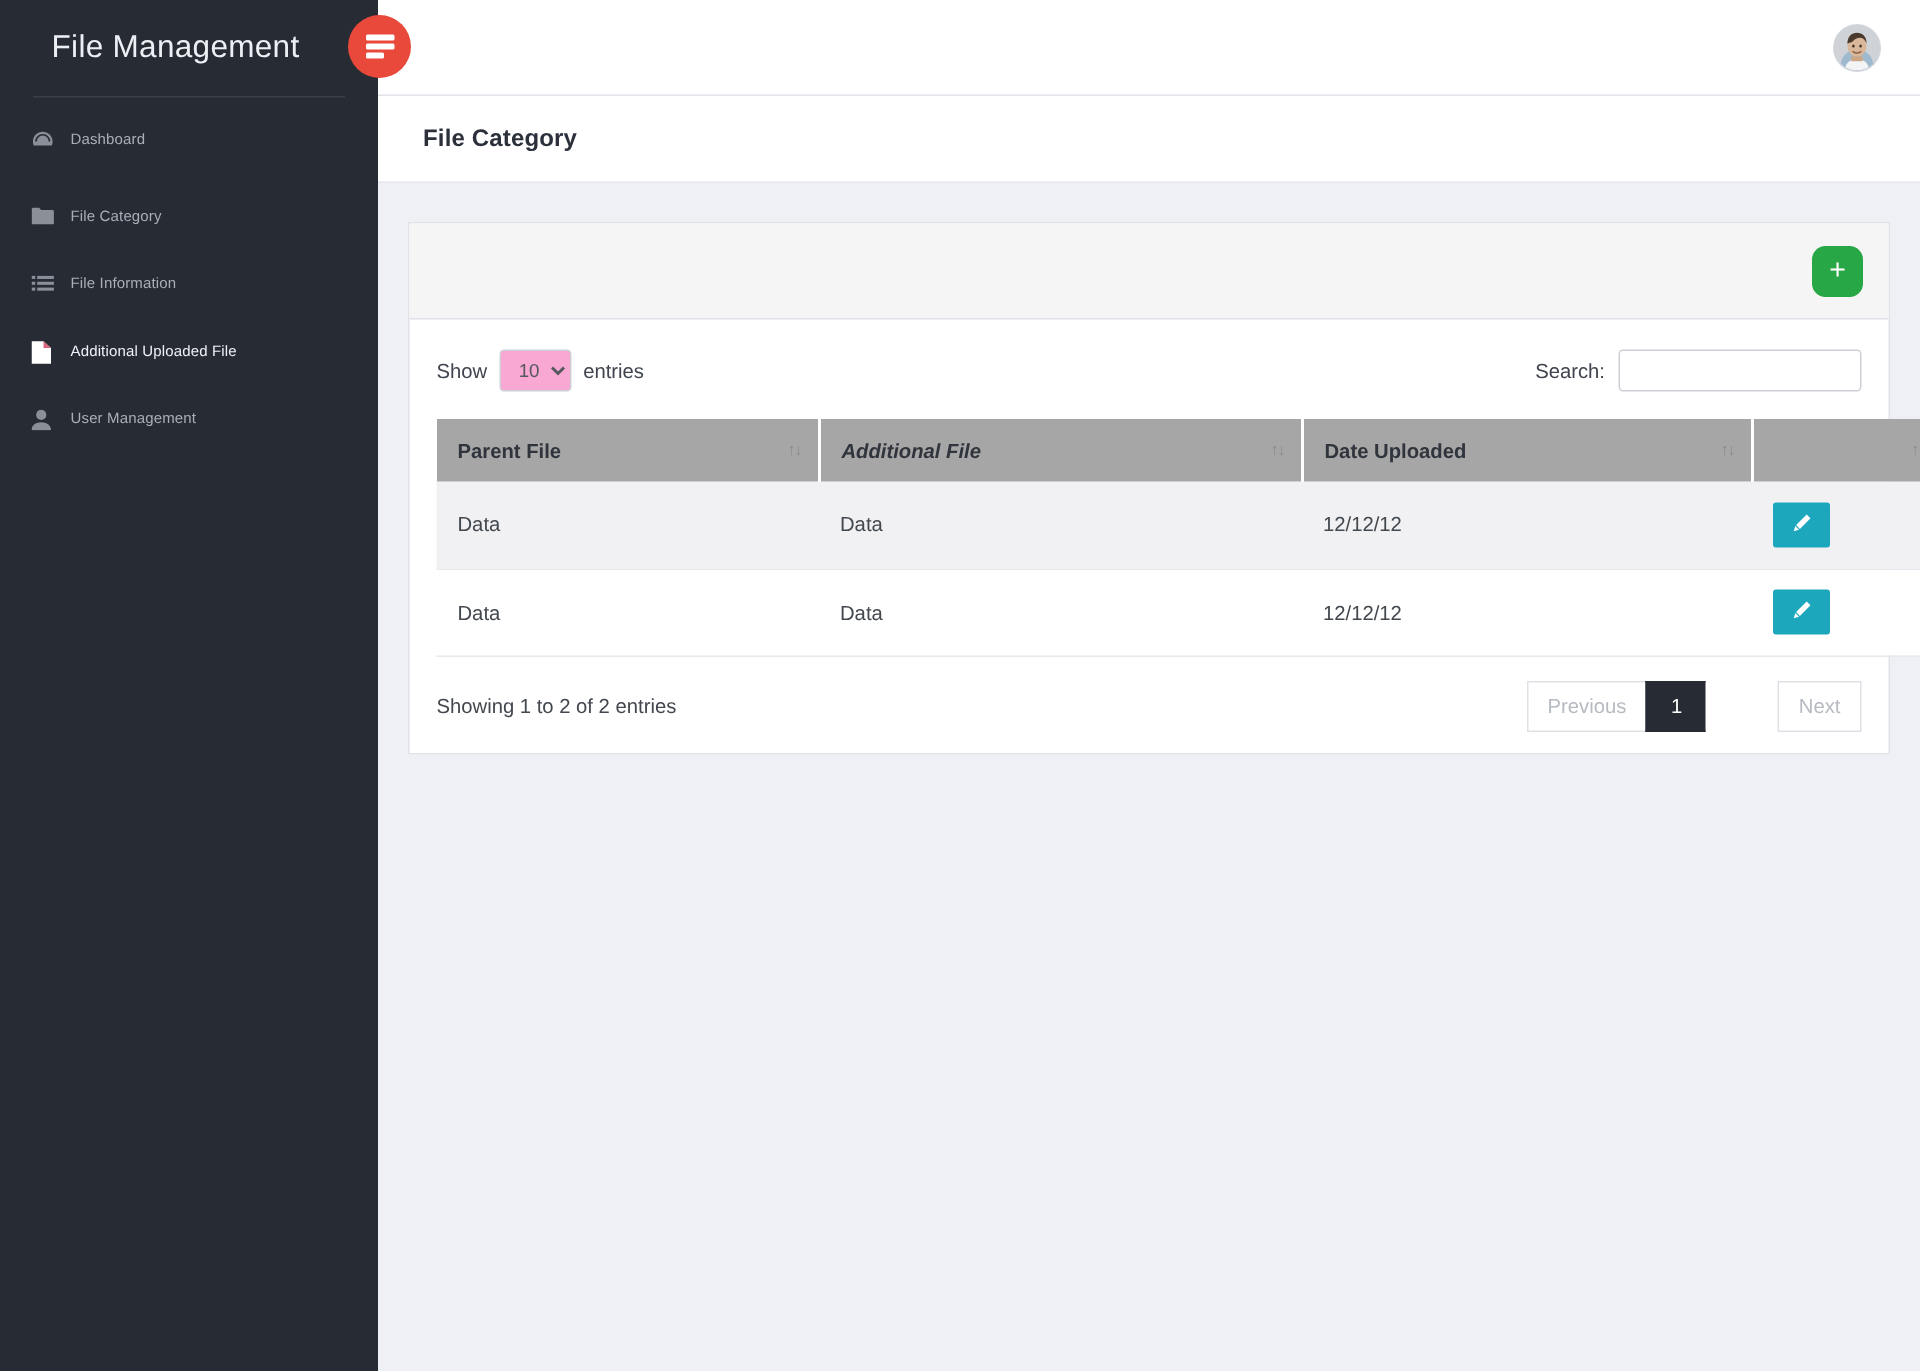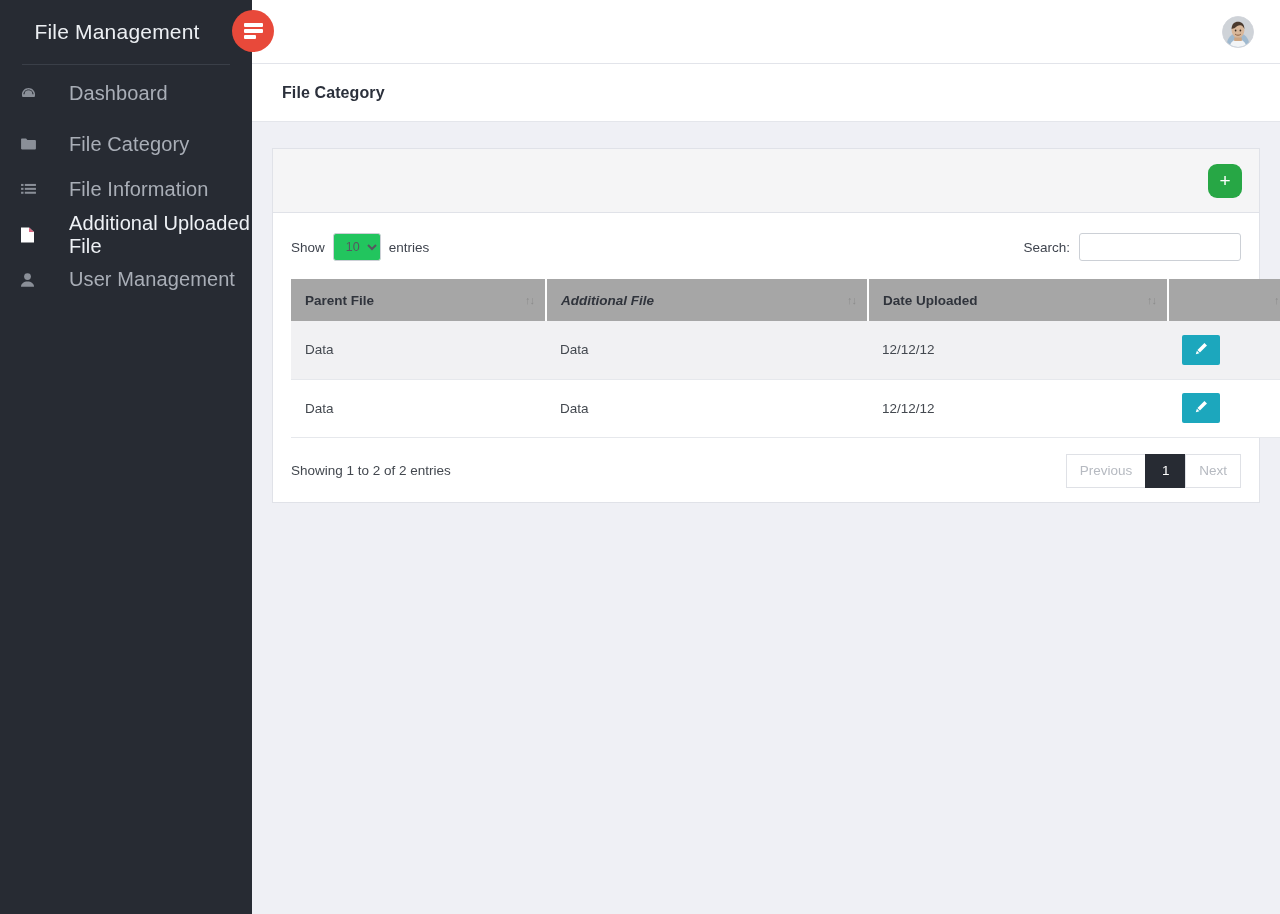--- a/index.html
+++ b/index.html
@@ -28,21 +28,21 @@
   .nav { padding-top: 6px; }
   .nav-item {
     display: flex; align-items: center; height: 45px;
     padding-left: 21px; cursor: pointer; text-decoration: none;
   }
   .nav-ico {
     width: 26px; min-width: 26px; display: flex; align-items: center;
     justify-content: flex-start; color: #8a8f98;
   }
   .nav-label {
-    margin-left: 22px; font-size: 20px; color: #a9aeb7; letter-spacing: .1px;
+    font-size: 10px; color: #a9aeb7; letter-spacing: .1px;
   }
   .nav-item.active .nav-label { color: #eef1f5; }
   .nav-item.active .nav-ico { color: #ffffff; }
   .nav-section {
     padding: 26px 22px 0 22px;
   }
   .nav-section-title {
     font-size: 11.5px; font-weight: 700; color: #8d929b;
     letter-spacing: .9px; padding-bottom: 11px;
   }
@@ -100,21 +100,21 @@
     display: flex; align-items: center; justify-content: center;
     font-size: 19px; line-height: 1; font-weight: 400;
   }
   .card-body { padding: 16px 18px 14px 18px; }
 
   .dt-top { display: flex; align-items: center; justify-content: space-between; height: 36px; }
   .dt-length { font-size: 13.5px; color: #3f444e; display: flex; align-items: center; gap: 8px; }
   .dt-length select {
     font-family: "Liberation Sans", sans-serif;
     font-size: 12.5px; color: #55595f; padding: 4px 4px 4px 8px; height: 28px;
-    border: 1px solid #ccd0d6; border-radius: 3px; background: #22c55e; cursor: pointer;
+    border: 1px solid #ccd0d6; border-radius: 3px; background: #f9a8d4; cursor: pointer;
   }
   .dt-filter { font-size: 13.5px; color: #3f444e; display: flex; align-items: center; gap: 9px; }
   .dt-filter input {
     width: 162px; height: 28px; border: 1px solid #ccd0d6; border-radius: 3px;
     background: #fff; padding: 0 7px; font-size: 13px;
     font-family: "Liberation Sans", sans-serif; color: #3f444e; outline: none;
   }
 
   table { border-collapse: collapse; width: 100%; margin-top: 14px; table-layout: fixed; }
   thead th {
@@ -151,21 +151,21 @@
   .dt-info { font-size: 13.5px; color: #43484f; }
   .pager { display: flex; }
   .pager a {
     min-width: 40px; height: 34px; display: flex; align-items: center;
     justify-content: center; padding: 0 13px; font-size: 13.5px;
     border: 1px solid #dfe1e6; border-right: none; color: #9ba0a8;
     background: #fff; cursor: pointer; text-decoration: none;
   }
   .pager a:last-child { border-right: 1px solid #dfe1e6; }
   .pager a.active { background: #272b33; color: #ffffff; border-color: #272b33; }
-  .pager a.disabled { color: #b6bac1; cursor: default; }
+  .pager a.disabled { color: #b6bac1; cursor: default; margin-left: 48px; }
 </style>
 </head>
 <body>
 
 <div class="app">
 
   <aside class="sidebar">
     <div class="brand">File Management</div>
     <div class="brand-divider"></div>
 

